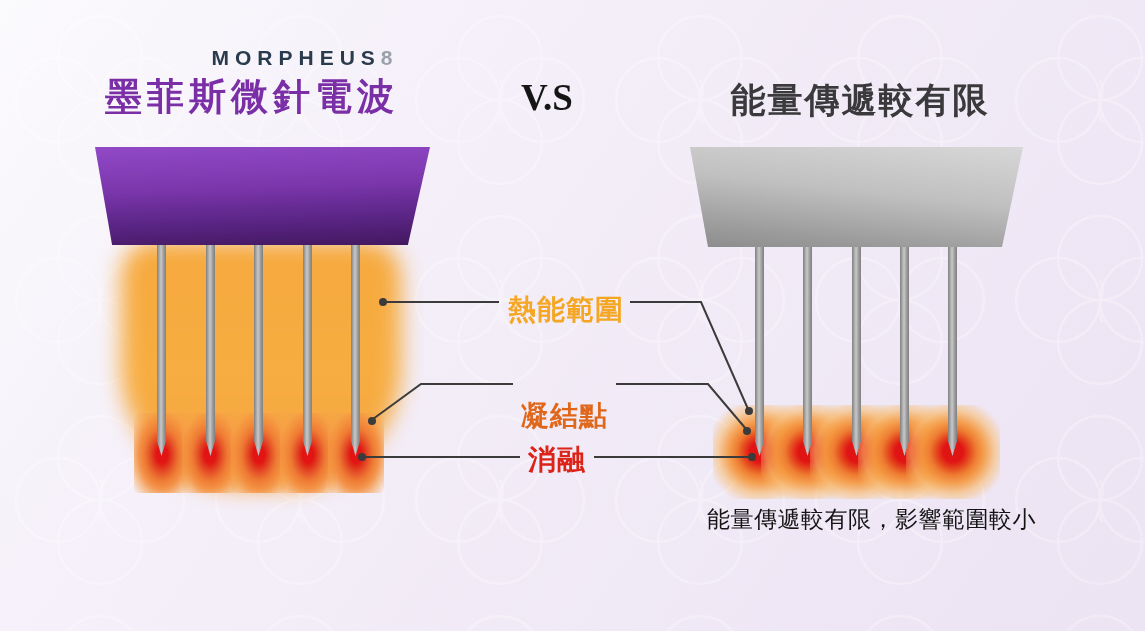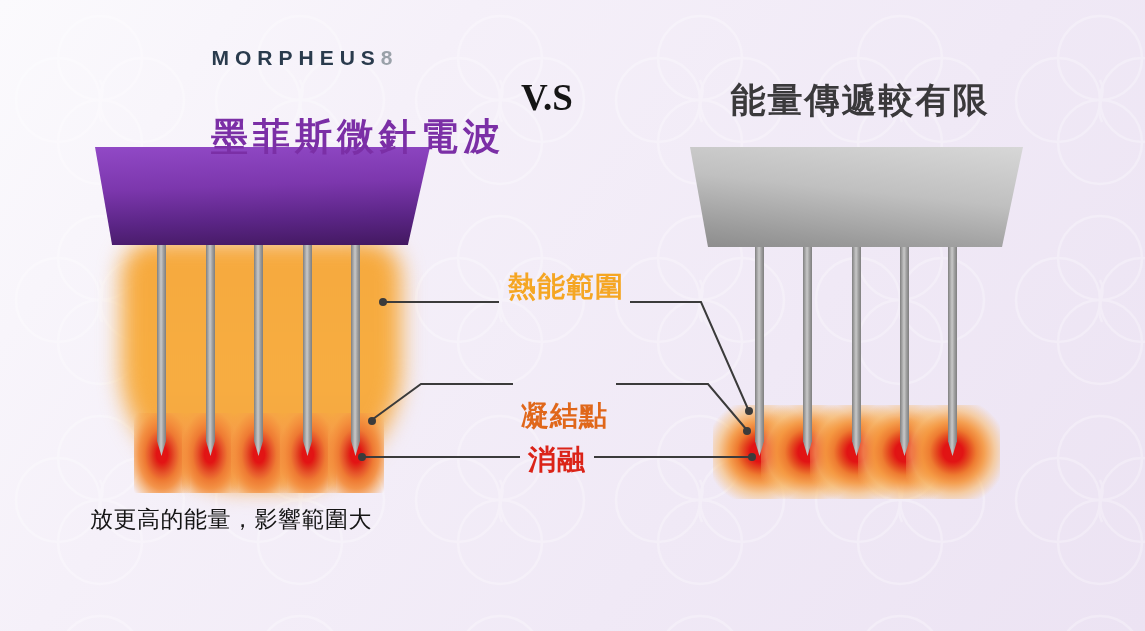--- a/index.html
+++ b/index.html
@@ -9,23 +9,23 @@
     font-family:"Liberation Sans","DejaVu Sans",sans-serif;
   }
   .bg-pattern{position:absolute;left:0;top:0;z-index:0;}
   
   .brand{
     position:absolute;left:150px;top:46px;width:310px;text-align:center;z-index:4;
     font-size:21px;font-weight:700;letter-spacing:6px;color:#2a3b4d;
   }
   .brand .digit{color:#9aa1a9;}
   .title-left{
-    position:absolute;left:105px;top:72px;width:400px;text-align:right;z-index:4;
+    position:absolute;left:105px;top:72px;width:400px;text-align:left;z-index:4;
     font-family:"Liberation Serif","DejaVu Serif",serif;
-    font-size:37px;font-weight:700;letter-spacing:5px;color:#7b2fa6;white-space:nowrap;margin-top:40px;
+    font-size:37px;font-weight:700;letter-spacing:5px;color:#7b2fa6;white-space:nowrap;
   }
   .vs{
     position:absolute;left:521px;top:76px;z-index:4;
     font-family:"Liberation Serif","DejaVu Serif",serif;
     font-size:37px;font-weight:700;color:#151515;text-align:right;
   }
   .title-right{
     position:absolute;left:690px;top:77px;width:340px;text-align:center;z-index:4;
     font-family:"Liberation Serif","DejaVu Serif",serif;
     font-size:35px;font-weight:700;letter-spacing:2px;color:#3a393b;white-space:nowrap;
@@ -69,21 +69,21 @@
     clip-path:polygon(0 0,100% 0,100% 93%,50% 100%,0 93%);
   }
   .nL{top:243px;height:213px;}
   .nR{top:247px;height:209px;}
   
   .callout{
     position:absolute;z-index:6;white-space:nowrap;
     font-family:"Liberation Serif","DejaVu Serif",serif;
     font-weight:700;font-size:28px;letter-spacing:1px;
   }
-  .callout-heat{left:508px;top:268px;color:#f5a623;}
+  .callout-heat{left:508px;top:291px;color:#f5a623;}
   .callout-coag{left:521px;top:368px;color:#e0671a;margin-top:29px;}
   .callout-abl{left:528px;top:441px;color:#db2318;}
   .connectors{position:absolute;left:0;top:0;z-index:5;}
   
   .caption{
     position:absolute;z-index:4;color:#141414;
     font-size:23px;line-height:32.5px;letter-spacing:.5px;
   }
   .caption-left{left:90px;top:503px;}
   .caption-right{left:707px;top:503px;}
@@ -155,18 +155,18 @@
       <circle cx="362" cy="457" r="4"></circle>
       <circle cx="752" cy="457" r="4"></circle>
     </g>
   </svg>
 
   <div class="callout callout-heat">熱能範圍</div>
   <div class="callout callout-coag">凝結點</div>
   <div class="callout callout-abl">消融</div>
 
   <div class="caption caption-left">
-    <div>放更高的能量，影響範圍大</div>
   </div>
   <div class="caption caption-right">
+    <div>能量傳遞較有限，影響範圍較小</div>
   </div>
 
 </div>
 
 </body></html>

